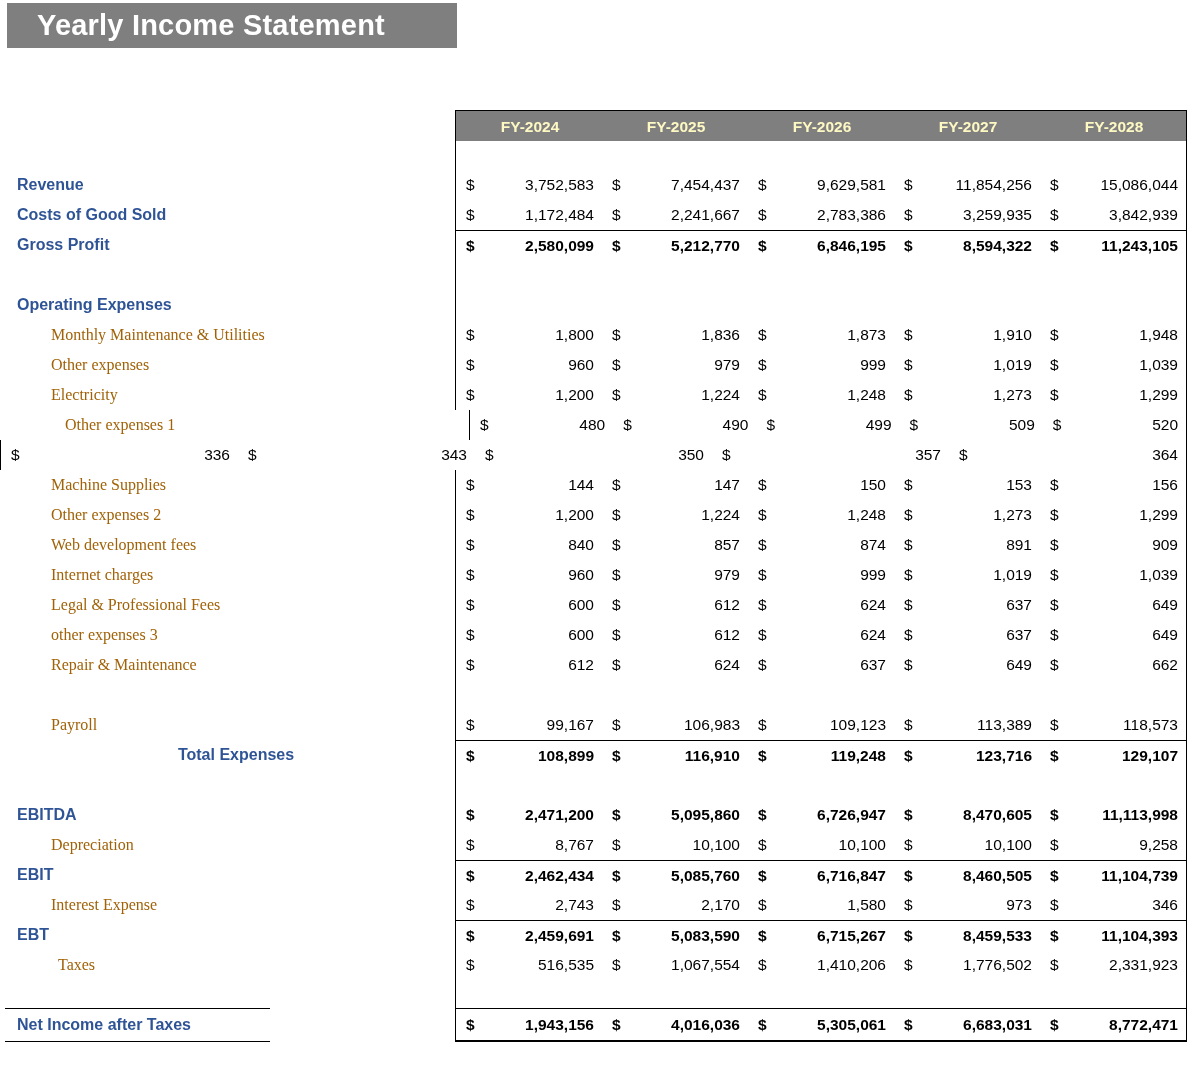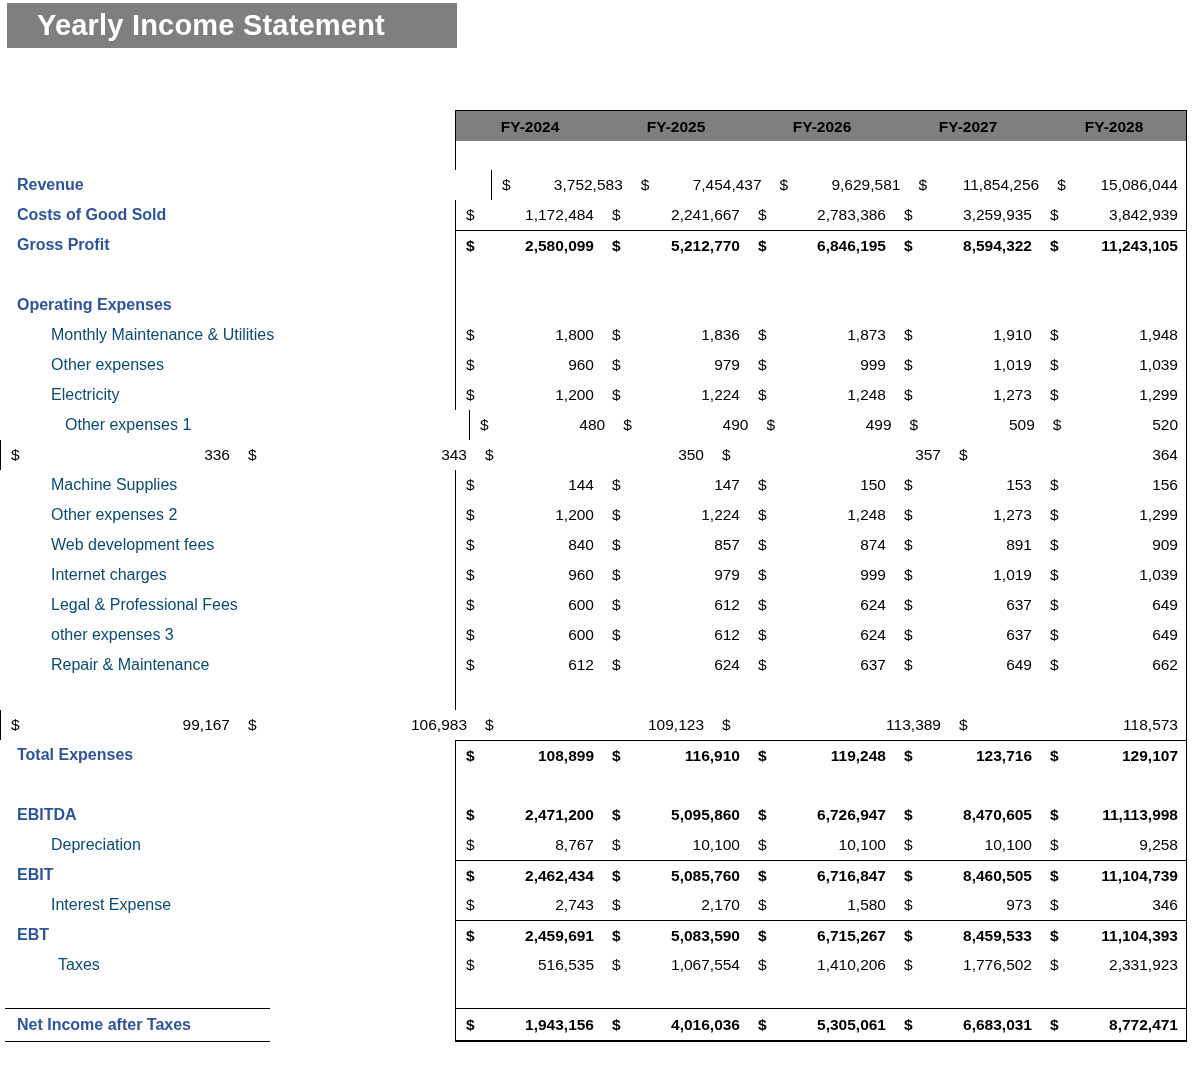--- a/index.html
+++ b/index.html
@@ -38,24 +38,24 @@
     padding:0 8px 0 10px;
     white-space:nowrap;
   }
   .header-row .values {
     background:#7f7f7f;
     border-top:1.5px solid #000;
     height:31px;
   }
   .header-cell {
     justify-content:center;
-    color:#000000; font-weight:bold; font-size:15.5px; line-height:31px;
+    color:#fef9c3; font-weight:bold; font-size:15.5px; line-height:31px;
   }
   .blue-label { color:#2F5496; font-weight:bold; padding-left:17px; }
-  .item-label { color:#0c4a6e; padding-left:51px; }
+  .item-label { color:#a16207; padding-left:51px;font-family:Liberation Serif, serif; }
   .item-label.extra { padding-left:58px; }
   .bold-vals .cell { font-weight:bold; }
   .line-above { border-top:1.6px solid #000; }
   .line-below { border-bottom:2px solid #000; }
   .net-row { height:34px; }
   .net-row .cell { line-height:31px; }
   .label-box {
     margin-left:5px; width:265px; height:100%;
     border-top:1.6px solid #000; border-bottom:1.6px solid #000;
     padding-left:12px; line-height:31px;
@@ -76,21 +76,21 @@
         <div class="cell header-cell">FY-2026</div>
         <div class="cell header-cell">FY-2027</div>
         <div class="cell header-cell">FY-2028</div>
       </div>
   </div>
   <div id="rows">
       <div class="row spacer-row" style="height: 29px;">
         <div class="label-col"></div>
         <div class="values"></div>
       </div>
-      <div class="row" style="height: 30px; gap: 36px;">
+      <div class="row" style="height: 30px;">
         <div class="label-col blue-label"><span>Revenue</span></div>
         <div class="values">
           <div class="cell">
             <span>$</span>
             <span>3,752,583</span>
           </div>
           <div class="cell">
             <span>$</span>
             <span>7,454,437</span>
           </div>
@@ -469,20 +469,21 @@
             <span>$</span>
             <span>662</span>
           </div>
         </div>
       </div>
       <div class="row spacer-row" style="height: 30px;">
         <div class="label-col"></div>
         <div class="values"></div>
       </div>
       <div class="row" style="height: 30px;">
+        <div class="label-col item-label"><span>Payroll</span></div>
         <div class="values">
           <div class="cell">
             <span>$</span>
             <span>99,167</span>
           </div>
           <div class="cell">
             <span>$</span>
             <span>106,983</span>
           </div>
           <div class="cell">
@@ -492,21 +493,21 @@
           <div class="cell">
             <span>$</span>
             <span>113,389</span>
           </div>
           <div class="cell">
             <span>$</span>
             <span>118,573</span>
           </div>
         </div>
       </div>
-      <div class="row" style="height: 30px;">
+      <div class="row" style="height: 30px; text-align: center;">
         <div class="label-col blue-label"><span>Total Expenses</span></div>
         <div class="values line-above bold-vals">
           <div class="cell">
             <span>$</span>
             <span>108,899</span>
           </div>
           <div class="cell">
             <span>$</span>
             <span>116,910</span>
           </div>

